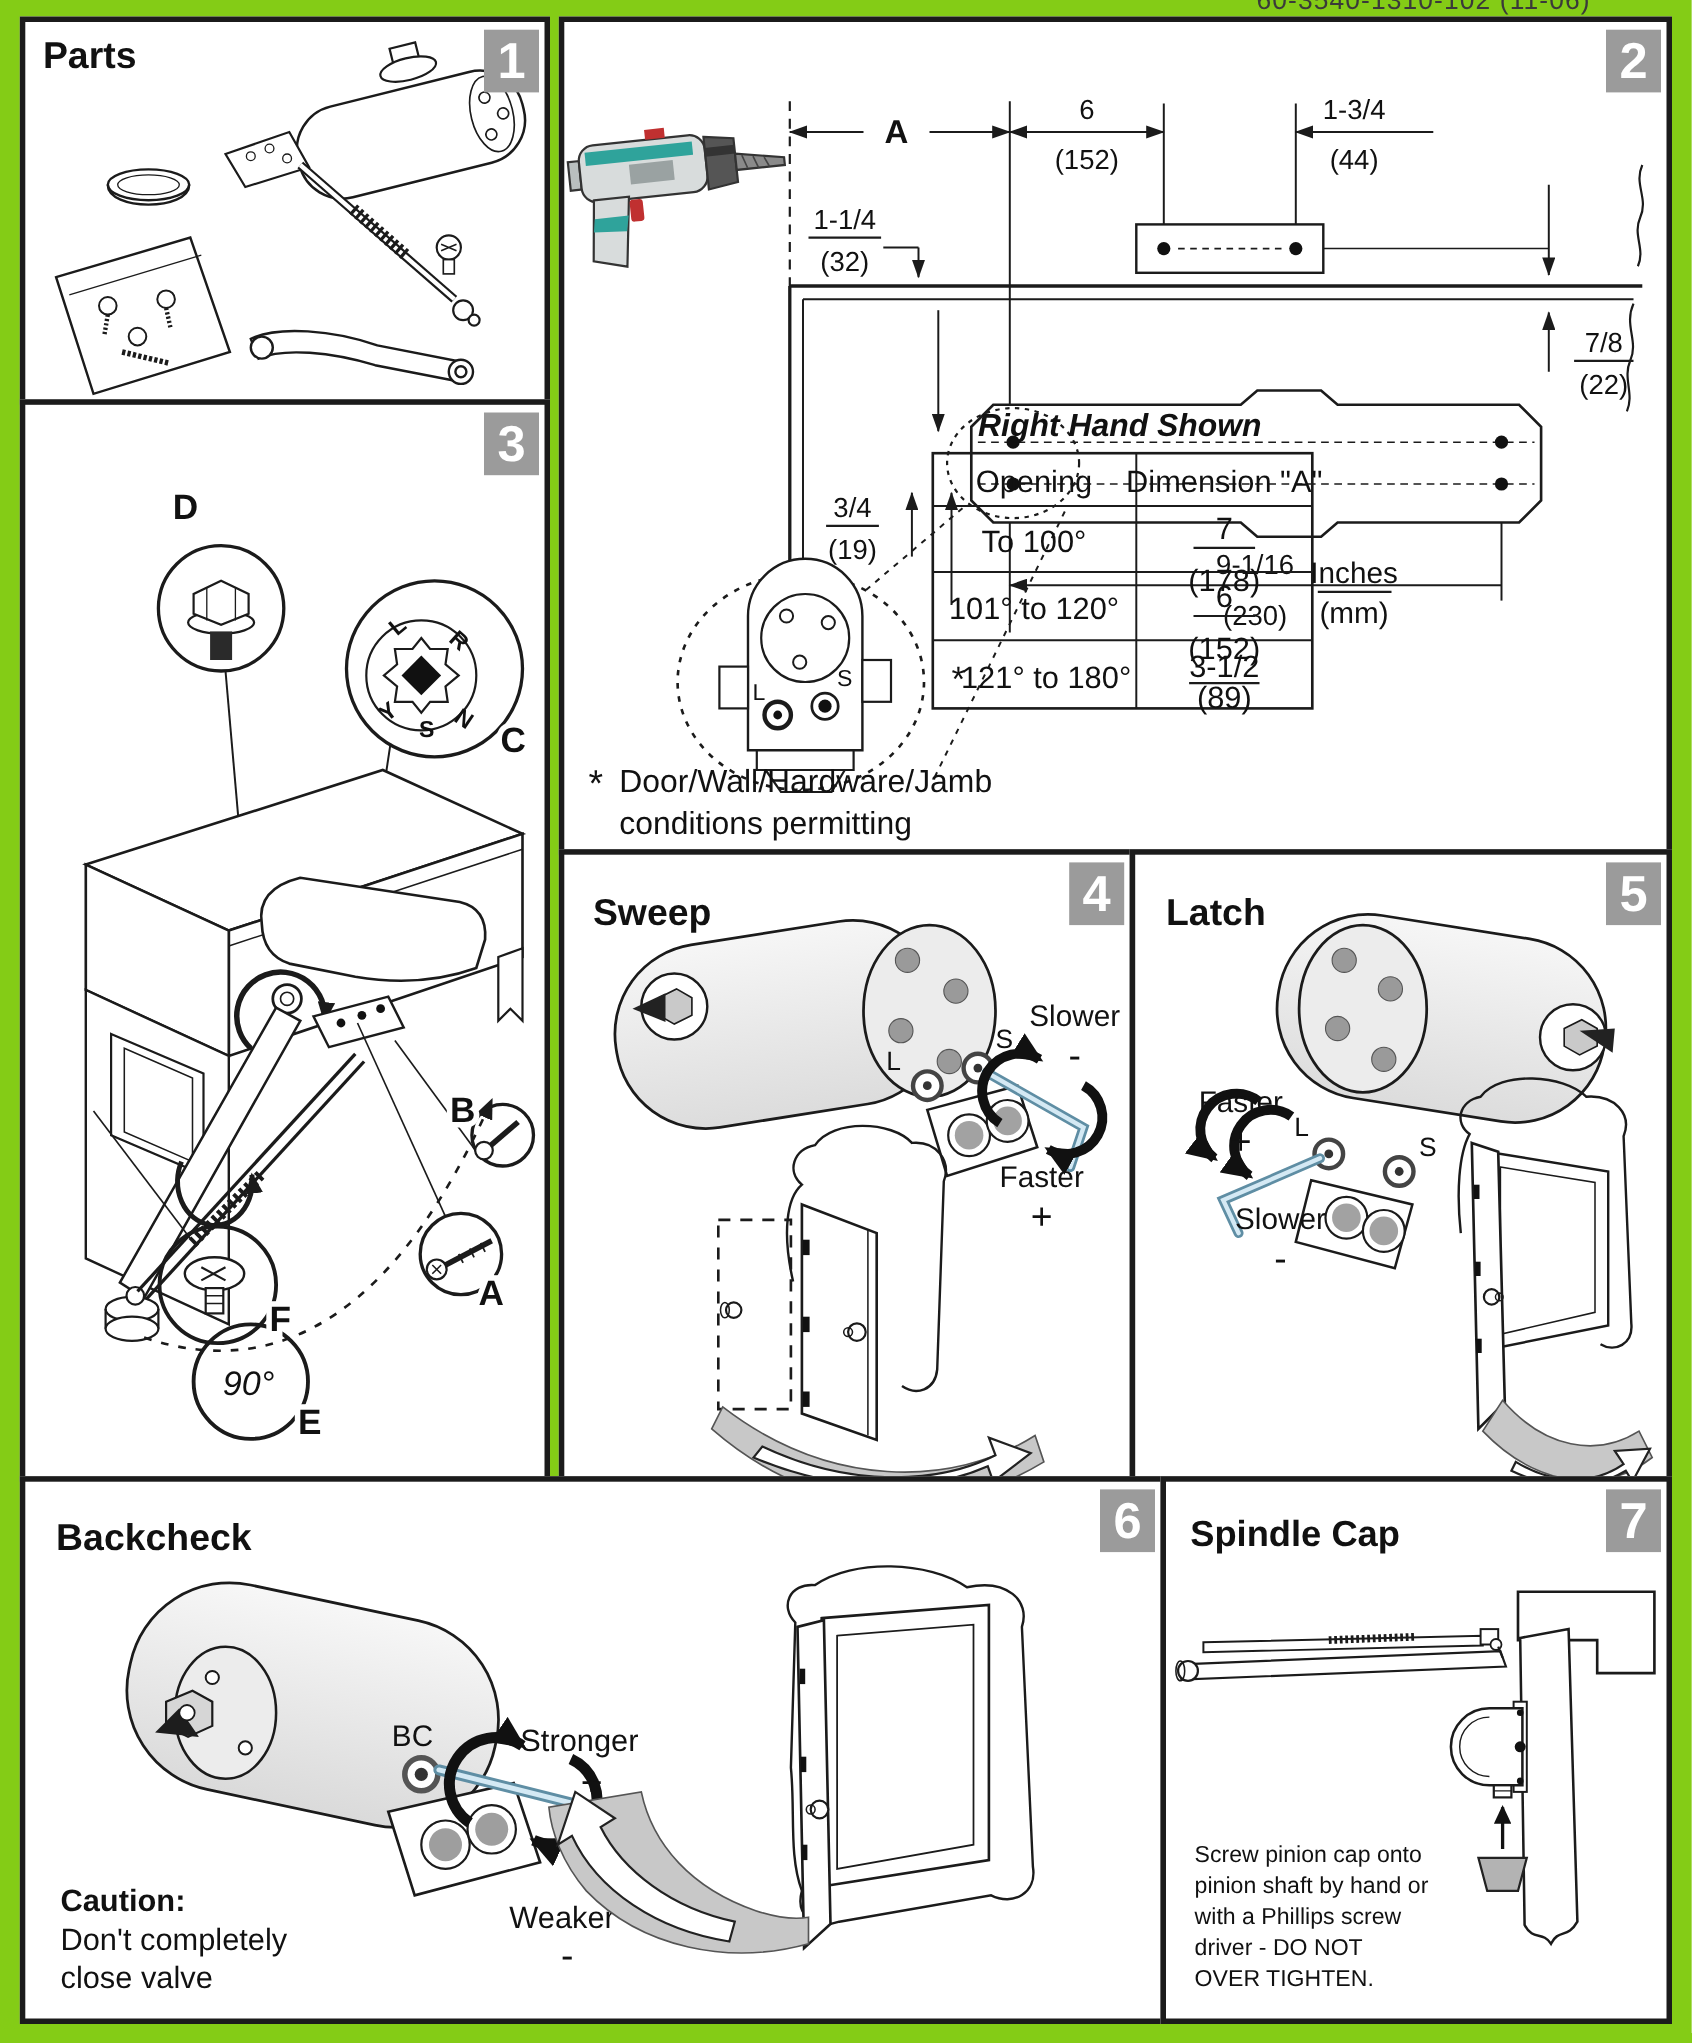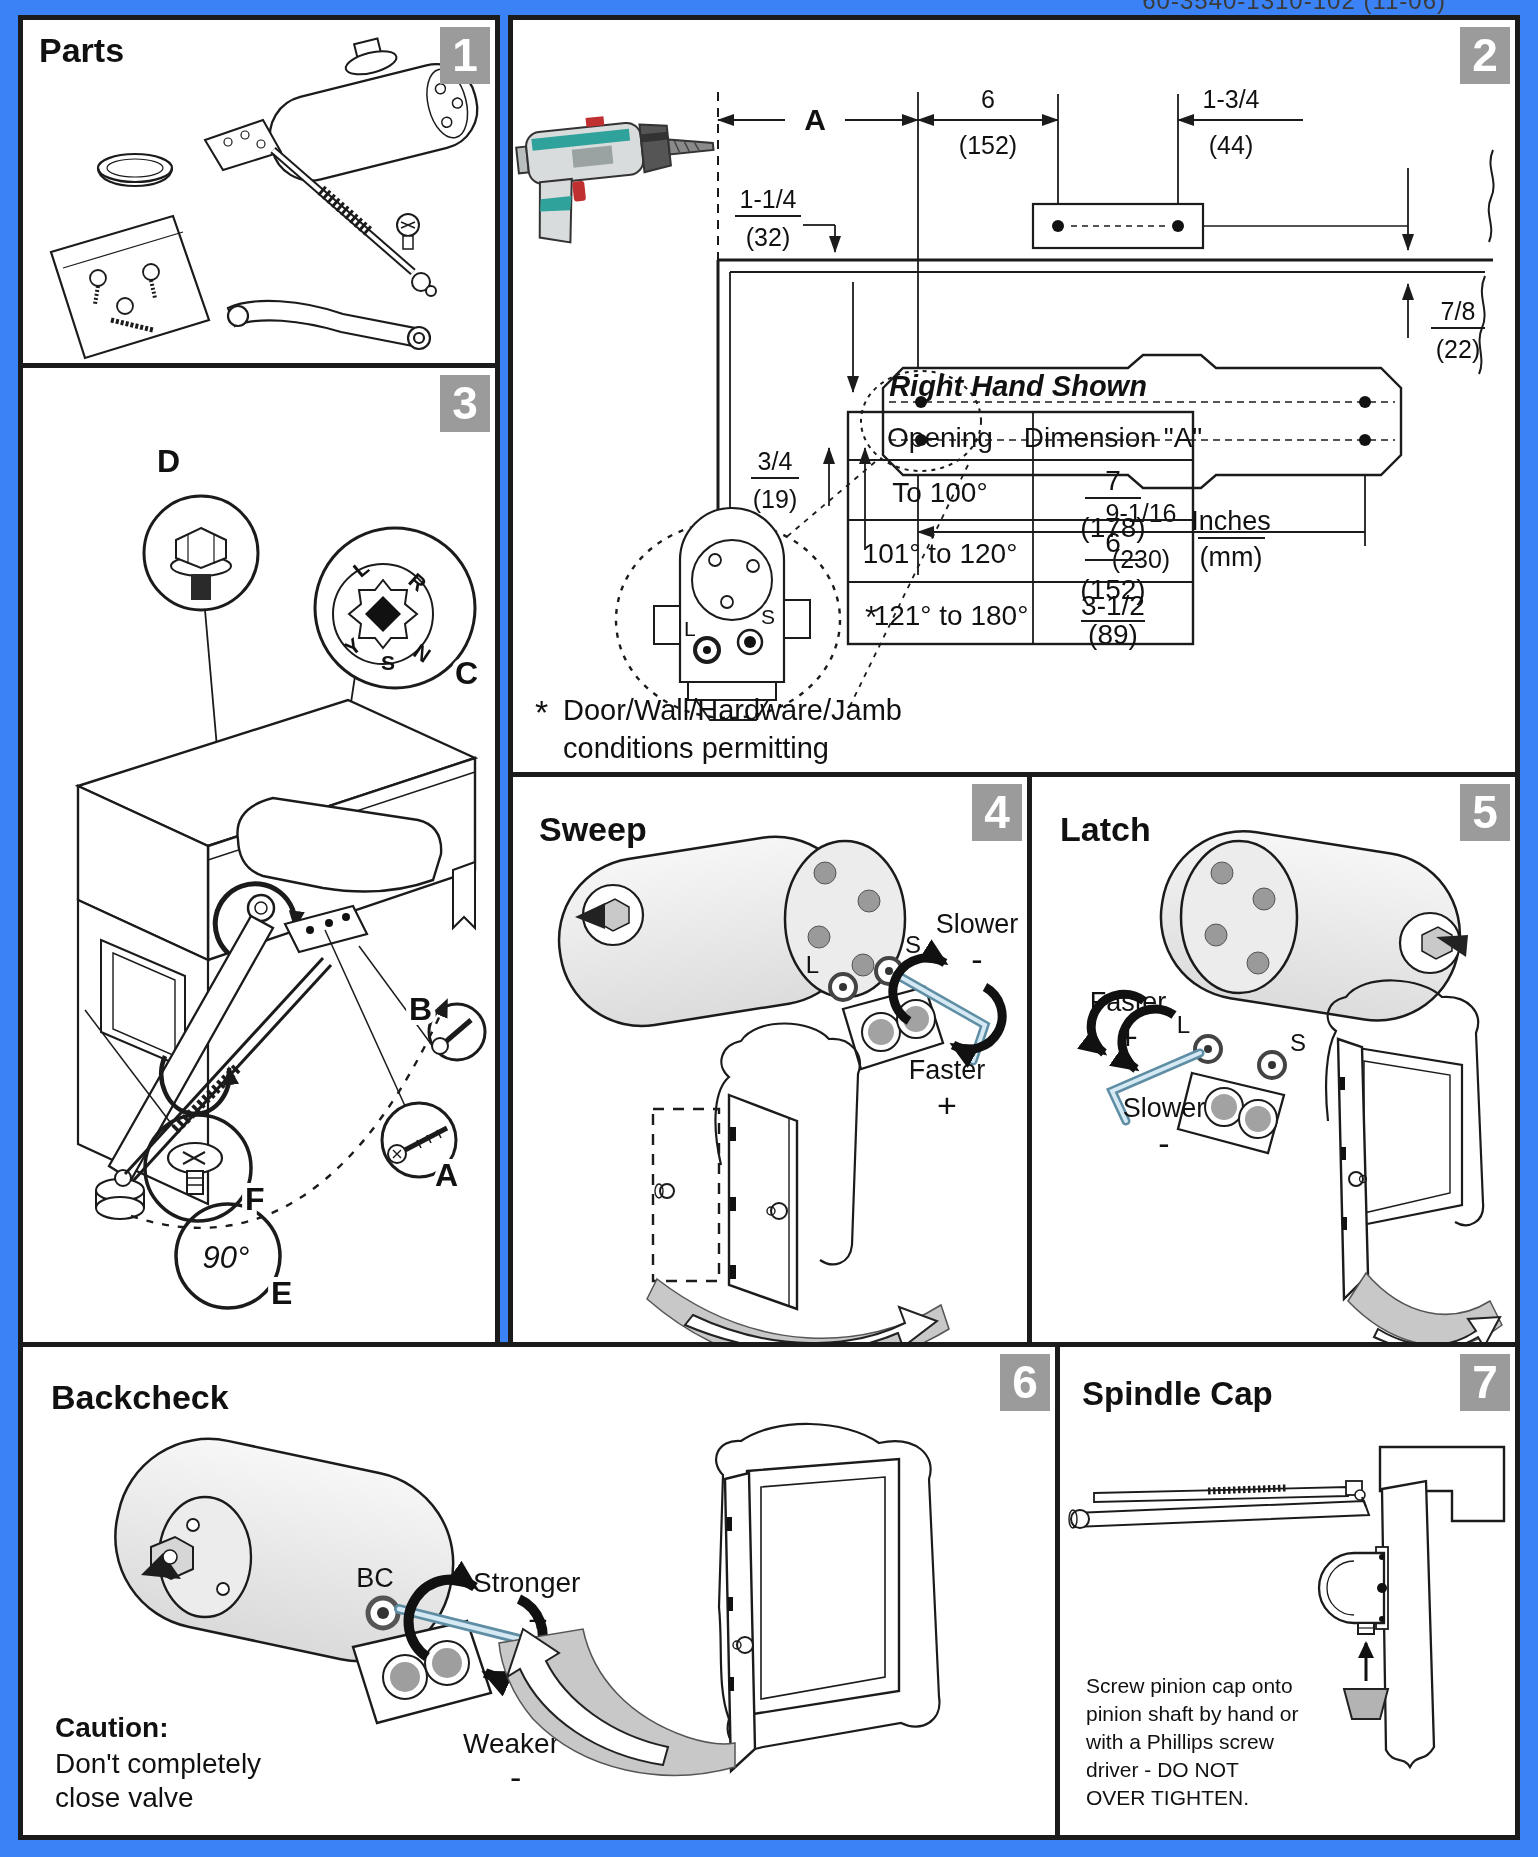--- a/index.html
+++ b/index.html
@@ -1,16 +1,16 @@
 <!DOCTYPE html>
 <html><head>
 <meta charset="utf-8">
 <style>
   html,body{margin:0;padding:0;background:#fff}
-  .page{position:relative;width:1538px;height:1857px;background:#3b82f6;overflow:hidden;
+  .page{position:relative;width:1538px;height:1857px;background:#84cc16;overflow:hidden;
         font-family:"Liberation Sans",sans-serif}
   .panel{position:absolute;border:5px solid #1b1b1b;background:#fff;box-sizing:border-box}
   .badge{position:absolute;top:7px;right:5px;width:50px;height:57px;background:#9b9b9b;
          color:#fff;font:700 46px/57px "Liberation Sans",sans-serif;text-align:center}
   .docnum{position:absolute;top:-13px;right:92px;font-size:24px;color:#3a3a3a;letter-spacing:1px}
   svg{display:block;font-family:"Liberation Sans",sans-serif}
   svg text{fill:#111}
   .tt{font-size:34px;font-weight:700}
   .dim{font-size:25px}
   .tbl{font-size:28px}

